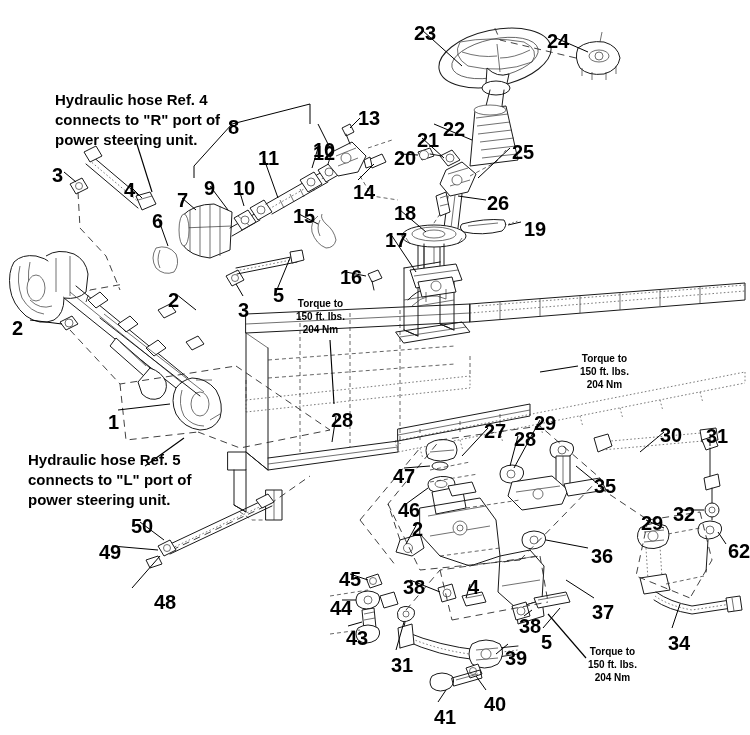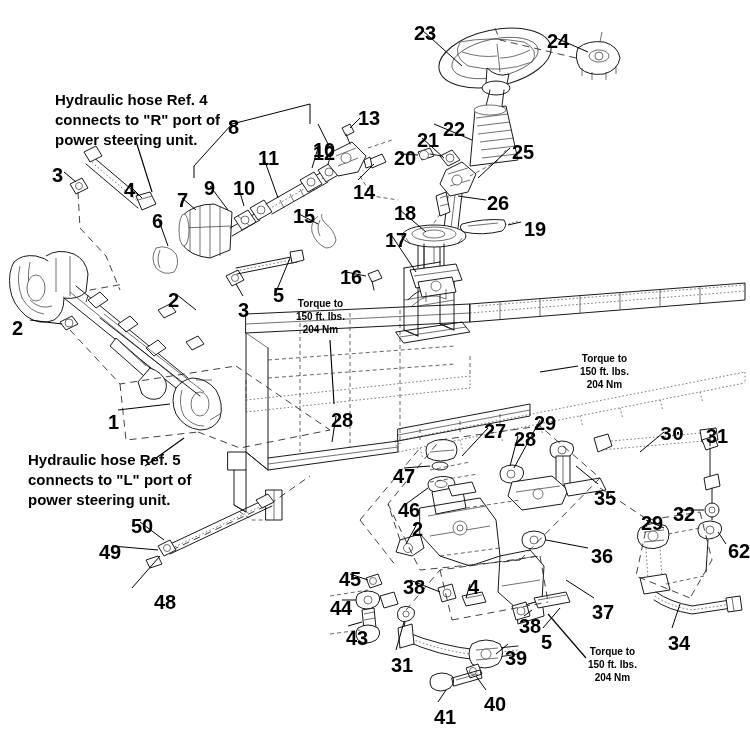--- a/index.html
+++ b/index.html
@@ -593,26 +593,26 @@
       <div class="callout" style="left: 427px; top: 119px; margin-left: 16px;">22</div>
       <div class="callout" style="left: 414px; top: 23px;">23</div>
       <div class="callout" style="left: 547px; top: 31px;">24</div>
       <div class="callout" style="left: 512px; top: 142px;">25</div>
       <div class="callout" style="left: 487px; top: 193px;">26</div>
       <div class="callout" style="left: 484px; top: 421px;">27</div>
       <div class="callout" style="left: 331px; top: 410px;">28</div>
       <div class="callout" style="left: 514px; top: 429px;">28</div>
       <div class="callout" style="left: 534px; top: 413px;">29</div>
       <div class="callout" style="left: 641px; top: 513px;">29</div>
-      <div class="callout" style="left: 660px; top: 425px; font-family: Liberation Mono, monospace;">30</div>
+      <div class="callout" style="left: 660px; top: 425px;">30</div>
       <div class="callout" style="left: 706px; top: 426px;">31</div>
       <div class="callout" style="left: 673px; top: 504px;">32</div>
       <div class="callout" style="left: 728px; top: 541px;">62</div>
       <div class="callout" style="left: 668px; top: 633px;">34</div>
-      <div class="callout" style="left: 594px; top: 488px;">35</div>
+      <div class="callout" style="left: 594px; top: 476px;">35</div>
       <div class="callout" style="left: 591px; top: 546px;">36</div>
       <div class="callout" style="left: 592px; top: 602px;">37</div>
       <div class="callout" style="left: 403px; top: 577px;">38</div>
       <div class="callout" style="left: 519px; top: 616px;">38</div>
       <div class="callout" style="left: 505px; top: 648px;">39</div>
       <div class="callout" style="left: 484px; top: 694px;">40</div>
       <div class="callout" style="left: 434px; top: 707px;">41</div>
       <div class="callout" style="left: 391px; top: 655px;">31</div>
       <div class="callout" style="left: 346px; top: 628px;">43</div>
       <div class="callout" style="left: 330px; top: 598px;">44</div>

